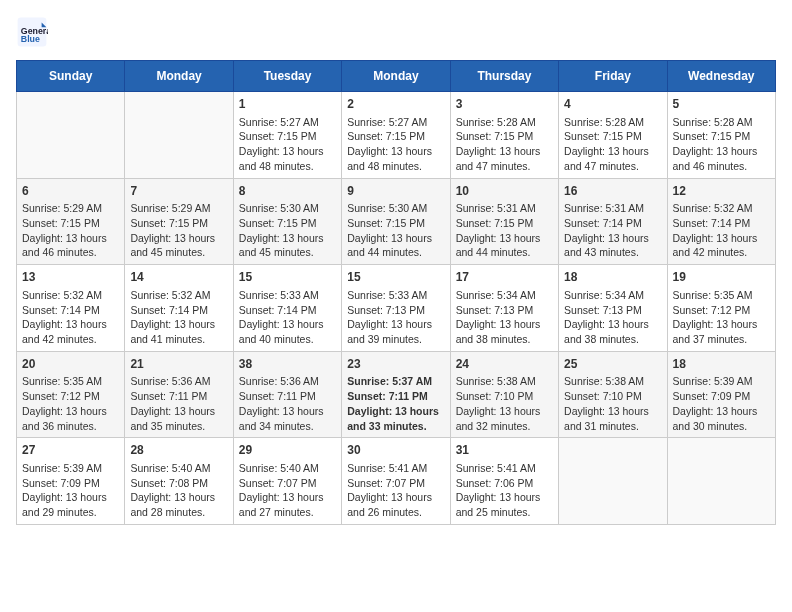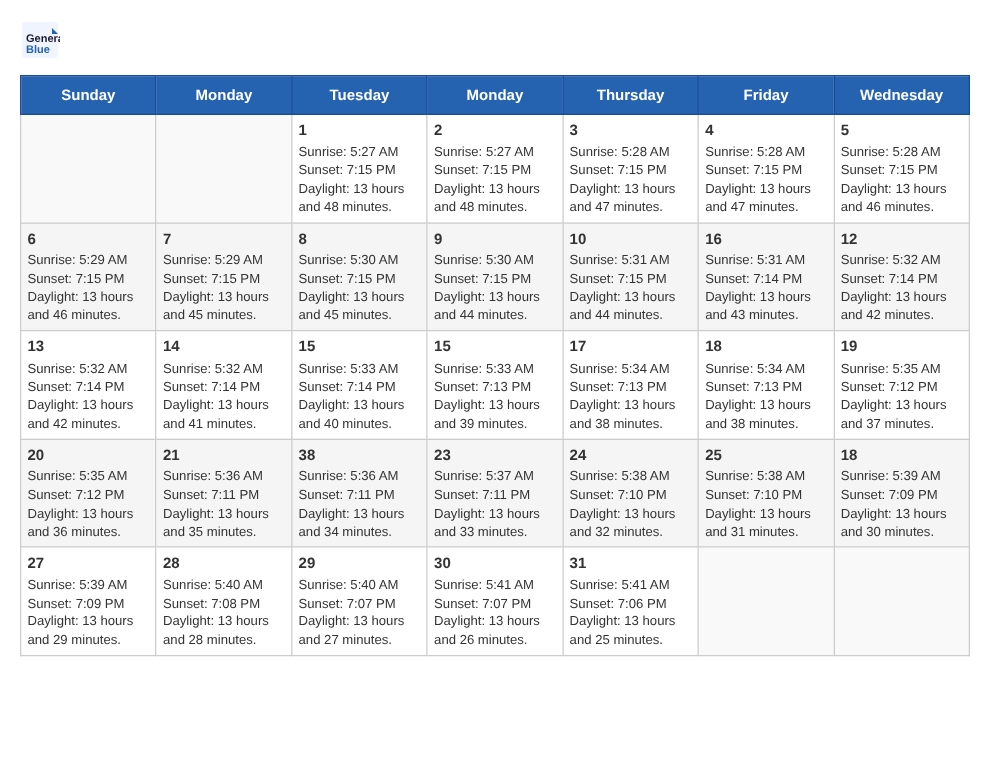--- a/index.html
+++ b/index.html
@@ -194,21 +194,21 @@
       <tr>
         <td><span class="day-num">20</span><span style="white-space: pre-line;">Sunrise: 5:35 AM
 Sunset: 7:12 PM
 Daylight: 13 hours and 36 minutes.</span></td>
         <td><span class="day-num">21</span><span style="white-space: pre-line;">Sunrise: 5:36 AM
 Sunset: 7:11 PM
 Daylight: 13 hours and 35 minutes.</span></td>
         <td><span class="day-num">38</span><span style="white-space: pre-line;">Sunrise: 5:36 AM
 Sunset: 7:11 PM
 Daylight: 13 hours and 34 minutes.</span></td>
-        <td><span class="day-num">23</span><span style="white-space: pre-line;">Sunrise: 5:37 AM
+        <td><span class="day-num">23</span><span style="white-space: pre-line; font-weight: bold;">Sunrise: 5:37 AM
 Sunset: 7:11 PM
 Daylight: 13 hours and 33 minutes.</span></td>
         <td><span class="day-num">24</span><span style="white-space: pre-line;">Sunrise: 5:38 AM
 Sunset: 7:10 PM
 Daylight: 13 hours and 32 minutes.</span></td>
         <td><span class="day-num">25</span><span style="white-space: pre-line;">Sunrise: 5:38 AM
 Sunset: 7:10 PM
 Daylight: 13 hours and 31 minutes.</span></td>
         <td><span class="day-num">18</span><span style="white-space: pre-line;">Sunrise: 5:39 AM
 Sunset: 7:09 PM

